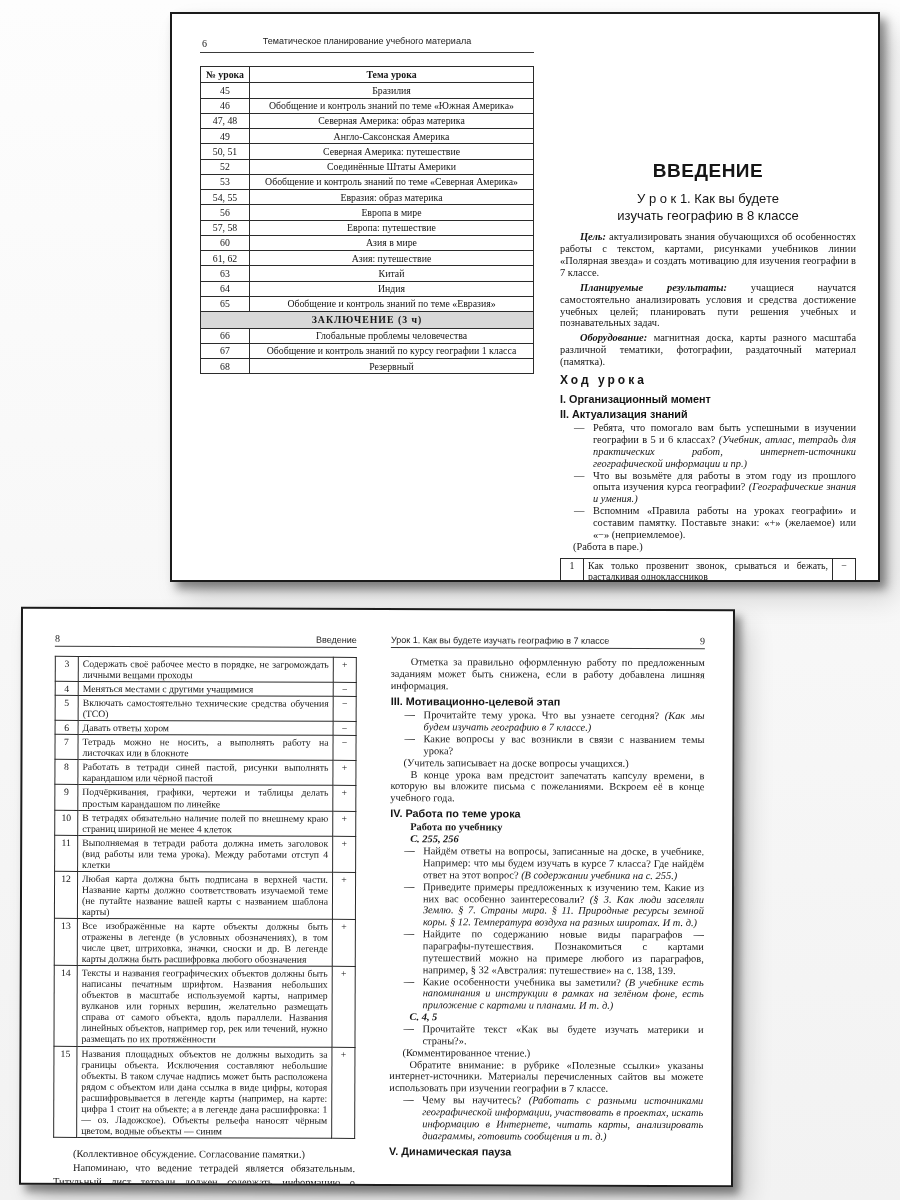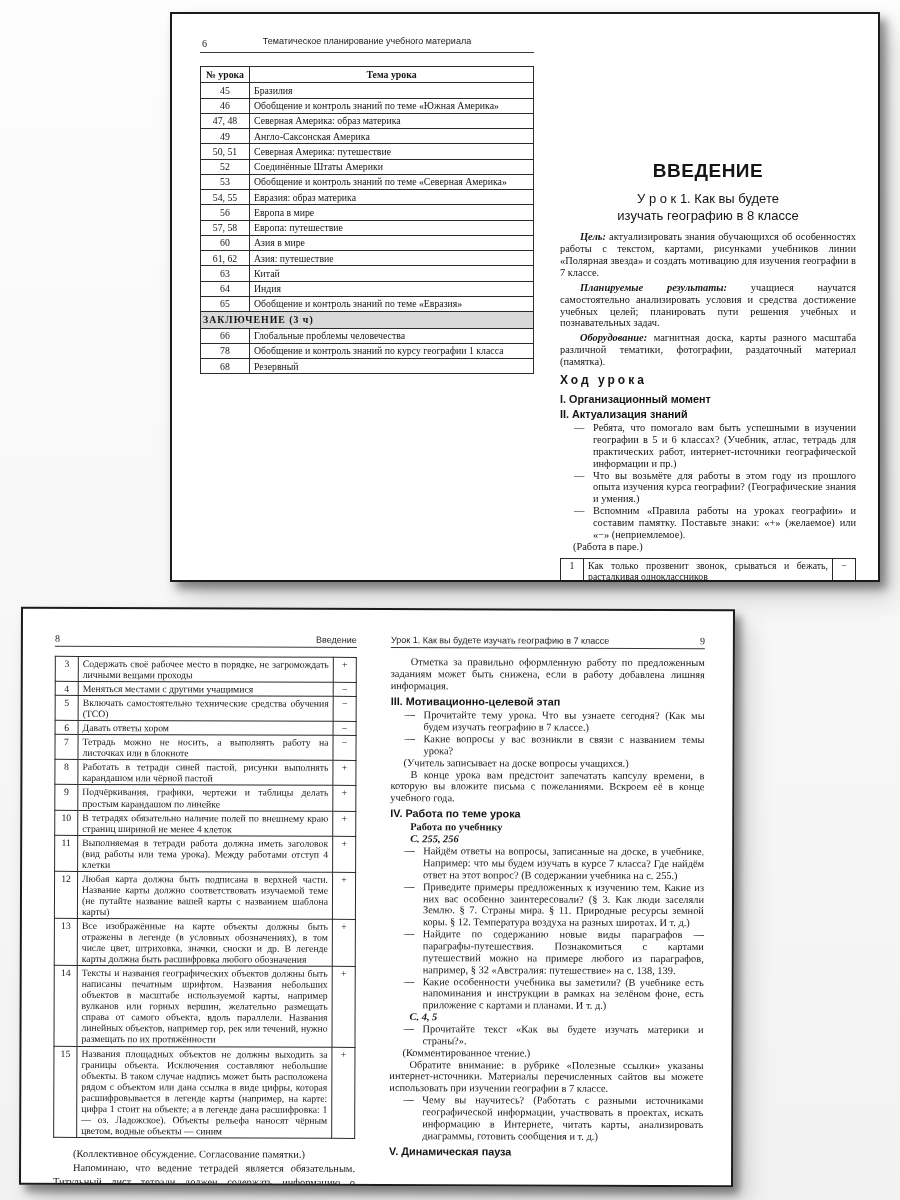--- a/index.html
+++ b/index.html
@@ -30,21 +30,21 @@
   
   .ts-left{position:absolute;left:28px;top:22px;width:334px;}
   .ts-right{position:absolute;left:388px;top:146px;width:296px;}
   .bs-left{position:absolute;left:32px;top:24px;width:302px;}
   .bs-right{position:absolute;left:368px;top:24px;width:314px;}
 
   
   table{border-collapse:collapse;width:100%;}
   td{border:1px solid #2b2b2b;vertical-align:top;}
   .toc{margin-top:13px;font-size:9.8px;line-height:1.15;}
-  .toc td{padding:1.5px 4px;}
+  .toc td{padding:1.5px 4px;text-align:center;}
   .toc td.hd{text-align:center;font-weight:700;vertical-align:middle;padding:2px 3px;}
   .toc td.num{width:40px;text-align:center;}
   .toc td.section{font-weight:700;background:#d8d8d8;letter-spacing:1px;padding:2px;}
   .memo td.num,.memo td.mark{text-align:center;padding:1px 2px;}
   .memo td.num{width:18px;}
   .memo td.mark{width:18px;}
   .memo td.txt{padding:1px 4px;text-align:justify;}
   .mini{font-size:9.8px;line-height:1.16;margin-top:5px;}
   .rules{font-size:9.7px;line-height:1.14;}
 
@@ -60,21 +60,21 @@
   .flow{font-size:10.4px;line-height:1.14;}
   .blk{margin:0;text-align:justify;}
   .blk.h{font-family:"Liberation Sans",sans-serif;font-weight:700;font-size:10.8px;
     text-align:left;margin:3px 0 2px;}
   .blk.bs{font-weight:700;text-align:left;margin-left:20px;}
   .blk.bi{font-weight:700;font-style:italic;text-align:left;margin-left:20px;}
   .blk.plain{text-align:left;margin-left:13px;}
   .blk.para{text-indent:20px;}
   .blk.dash{position:relative;padding-left:33px;}
   .blk.dash .dm{position:absolute;left:14px;top:0;}
-  .it{}
+  .it{font-style:italic;}
   .lead-para{text-indent:20px;text-align:justify;margin:0 0 3px;}
   .lead{font-weight:700;font-style:italic;}
   .after{margin-top:9px;font-size:10.4px;line-height:1.3;}
   .after .blk{margin-bottom:1px;}
 </style>
 </head>
 <body>
 
 <div class="sheet top-sheet">
 
@@ -150,21 +150,21 @@
             <td class="topic">Обобщение и контроль знаний по теме «Евразия»</td>
           </tr>
           <tr>
             <td class="section" colspan="2">ЗАКЛЮЧЕНИЕ (3 ч)</td>
           </tr>
           <tr>
             <td class="num">66</td>
             <td class="topic">Глобальные проблемы человечества</td>
           </tr>
           <tr>
-            <td class="num">78</td>
+            <td class="num">67</td>
             <td class="topic">Обобщение и контроль знаний по курсу географии 1 класса</td>
           </tr>
           <tr>
             <td class="num">68</td>
             <td class="topic">Резервный</td>
           </tr>
         </tbody>
     </table>
   </div>
 

